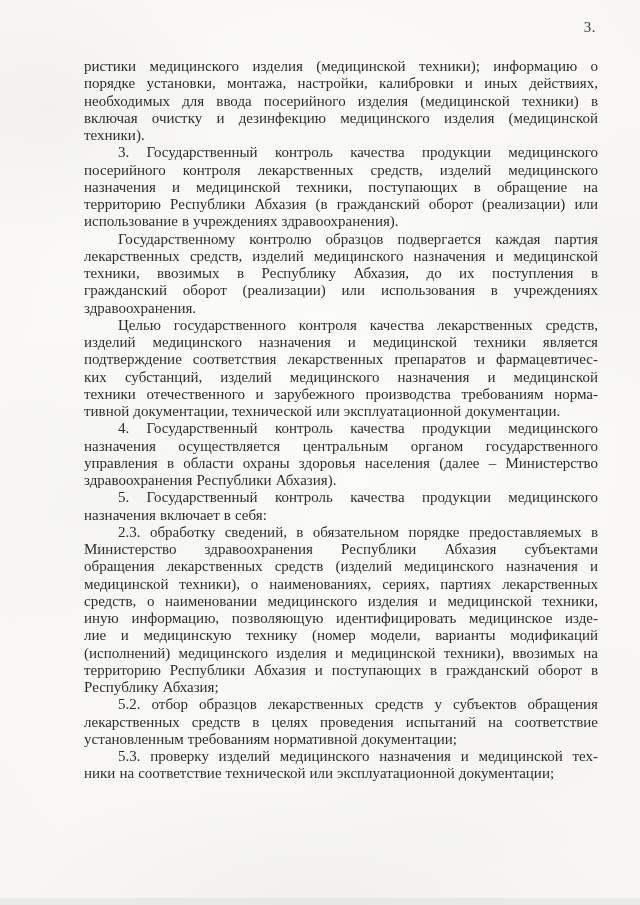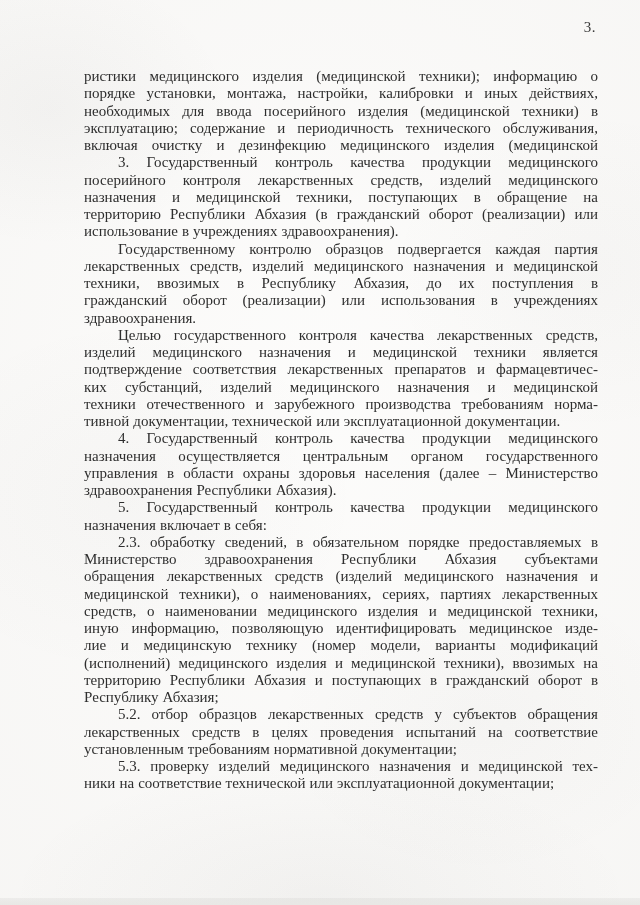--- a/index.html
+++ b/index.html
@@ -31,21 +31,21 @@
   .page-number{
     position:absolute;
     top:19px;
     right:44px;
     font-size:15px;
     letter-spacing:0.5px;
     color:#3a3a3a;
   }
   .text-block{
     position:absolute;
-    top:68px;
+    top:58px;
     left:84px;
     width:514px;
     font-size:15px;
     line-height:17.25px;
     color:var(--ink);
     text-rendering:optimizeLegibility;
   }
   .para{margin:0;}
   .line{
     text-align:justify;
@@ -71,22 +71,22 @@
 </head>
 <body>
 
 <div class="page">
   <div class="page-number">3.</div>
   <div class="text-block">
       <div class="para">
         <div class="line">ристики медицинского изделия (медицинской техники); информацию о</div>
         <div class="line">порядке установки, монтажа, настройки, калибровки и иных действиях,</div>
         <div class="line">необходимых для ввода посерийного изделия (медицинской техники) в</div>
-        <div class="line">эксплуатацию; содержание и периодичность технического обслуживания,</div>
         <div class="line">включая очистку и дезинфекцию медицинского изделия (медицинской</div>
+        <div class="line last">техники).</div>
       </div>
       <div class="para">
         <div class="line indent">3. Государственный контроль качества продукции медицинского</div>
         <div class="line">посерийного контроля лекарственных средств, изделий медицинского</div>
         <div class="line">назначения и медицинской техники, поступающих в обращение на</div>
         <div class="line">территорию Республики Абхазия (в гражданский оборот (реализации) или</div>
         <div class="line last">использование в учреждениях здравоохранения).</div>
       </div>
       <div class="para">
         <div class="line indent">Государственному контролю образцов подвергается каждая партия</div>

